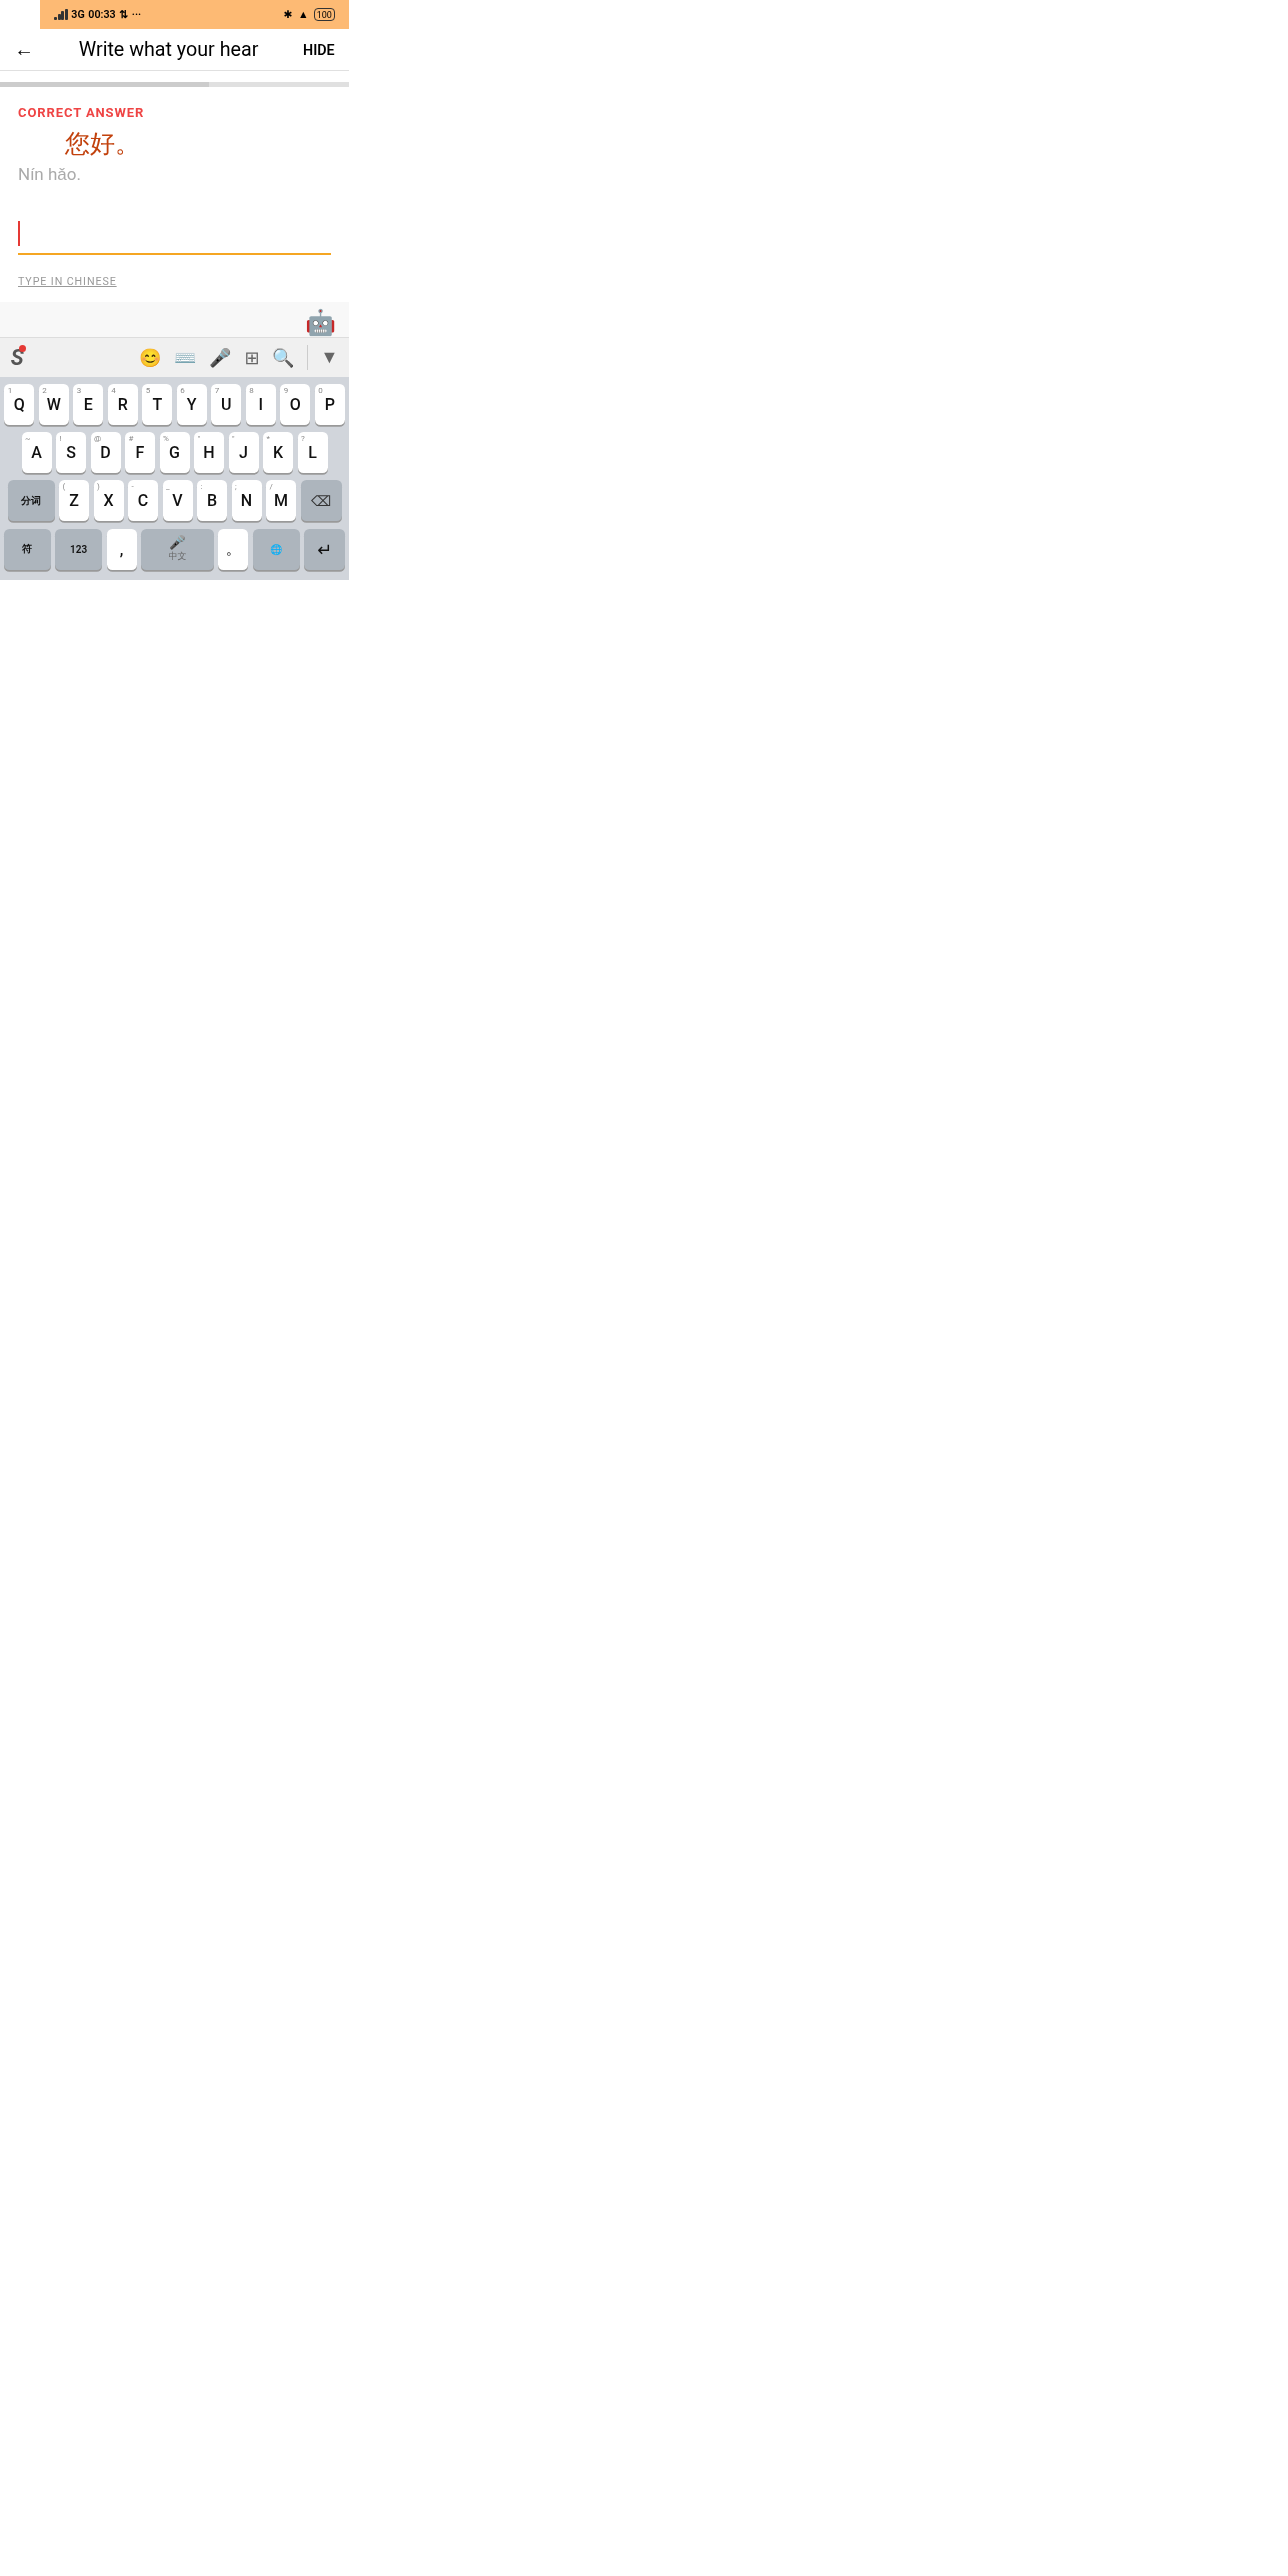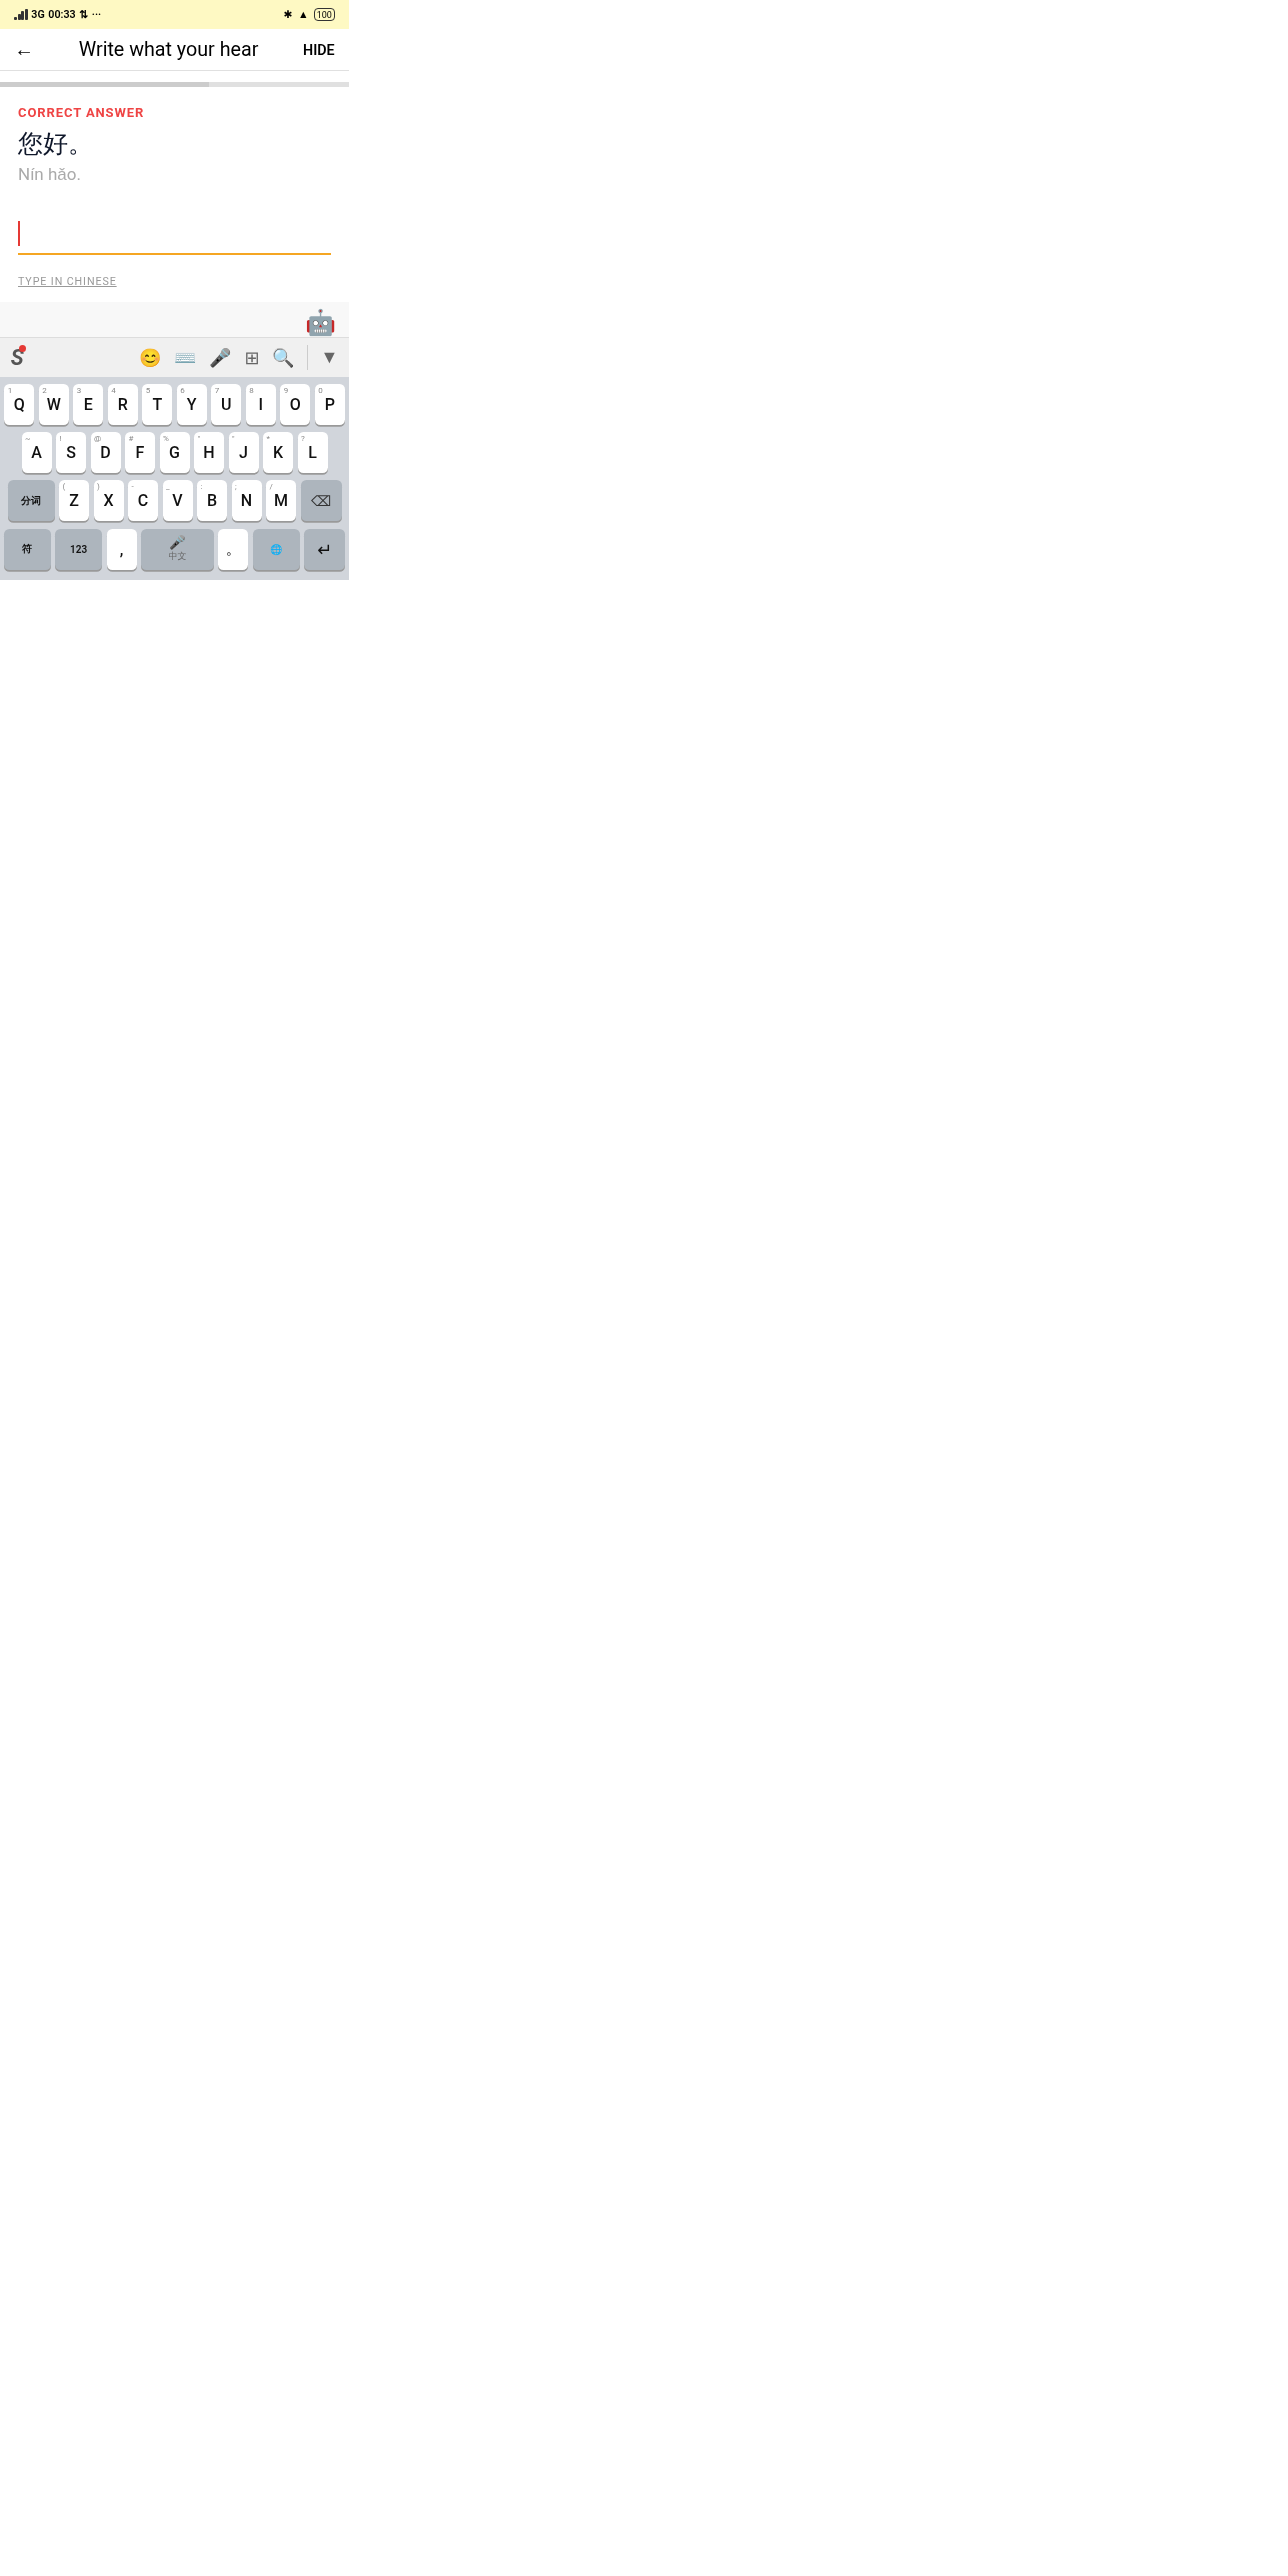--- a/index.html
+++ b/index.html
@@ -12,22 +12,23 @@
       background: #fff;
       overflow-x: hidden;
     }
 
     
     .status-bar {
       display: flex;
       justify-content: space-between;
       align-items: center;
       padding: 5.4px 14.3px;
-      background: #fef9c3;
+      background: #fdba74;
       height: 29px;
+      margin-left: 40px;
     }
     .status-left {
       display: flex;
       align-items: center;
       gap: 3.6px;
       font-size: 10.7px;
       font-weight: 600;
     }
     .status-right {
       display: flex;
@@ -129,22 +130,23 @@
     .correct-answer-label {
       font-size: 13px;
       font-weight: 700;
       color: #ef4444;
       letter-spacing: 0.9px;
       margin-bottom: 7.2px;
       text-transform: uppercase;
     }
     .chinese-text {
       font-size: 25px;
-      color: #0f172a;
+      color: #c2410c;
       margin-bottom: 3.6px;
+      margin-left: 47px;
     }
     .pinyin-text {
       font-size: 17px;
       color: #aaa;
       margin-bottom: 27px;
     }
 
     
     .input-section {
       padding: 0 18px 14.3px 18px;

